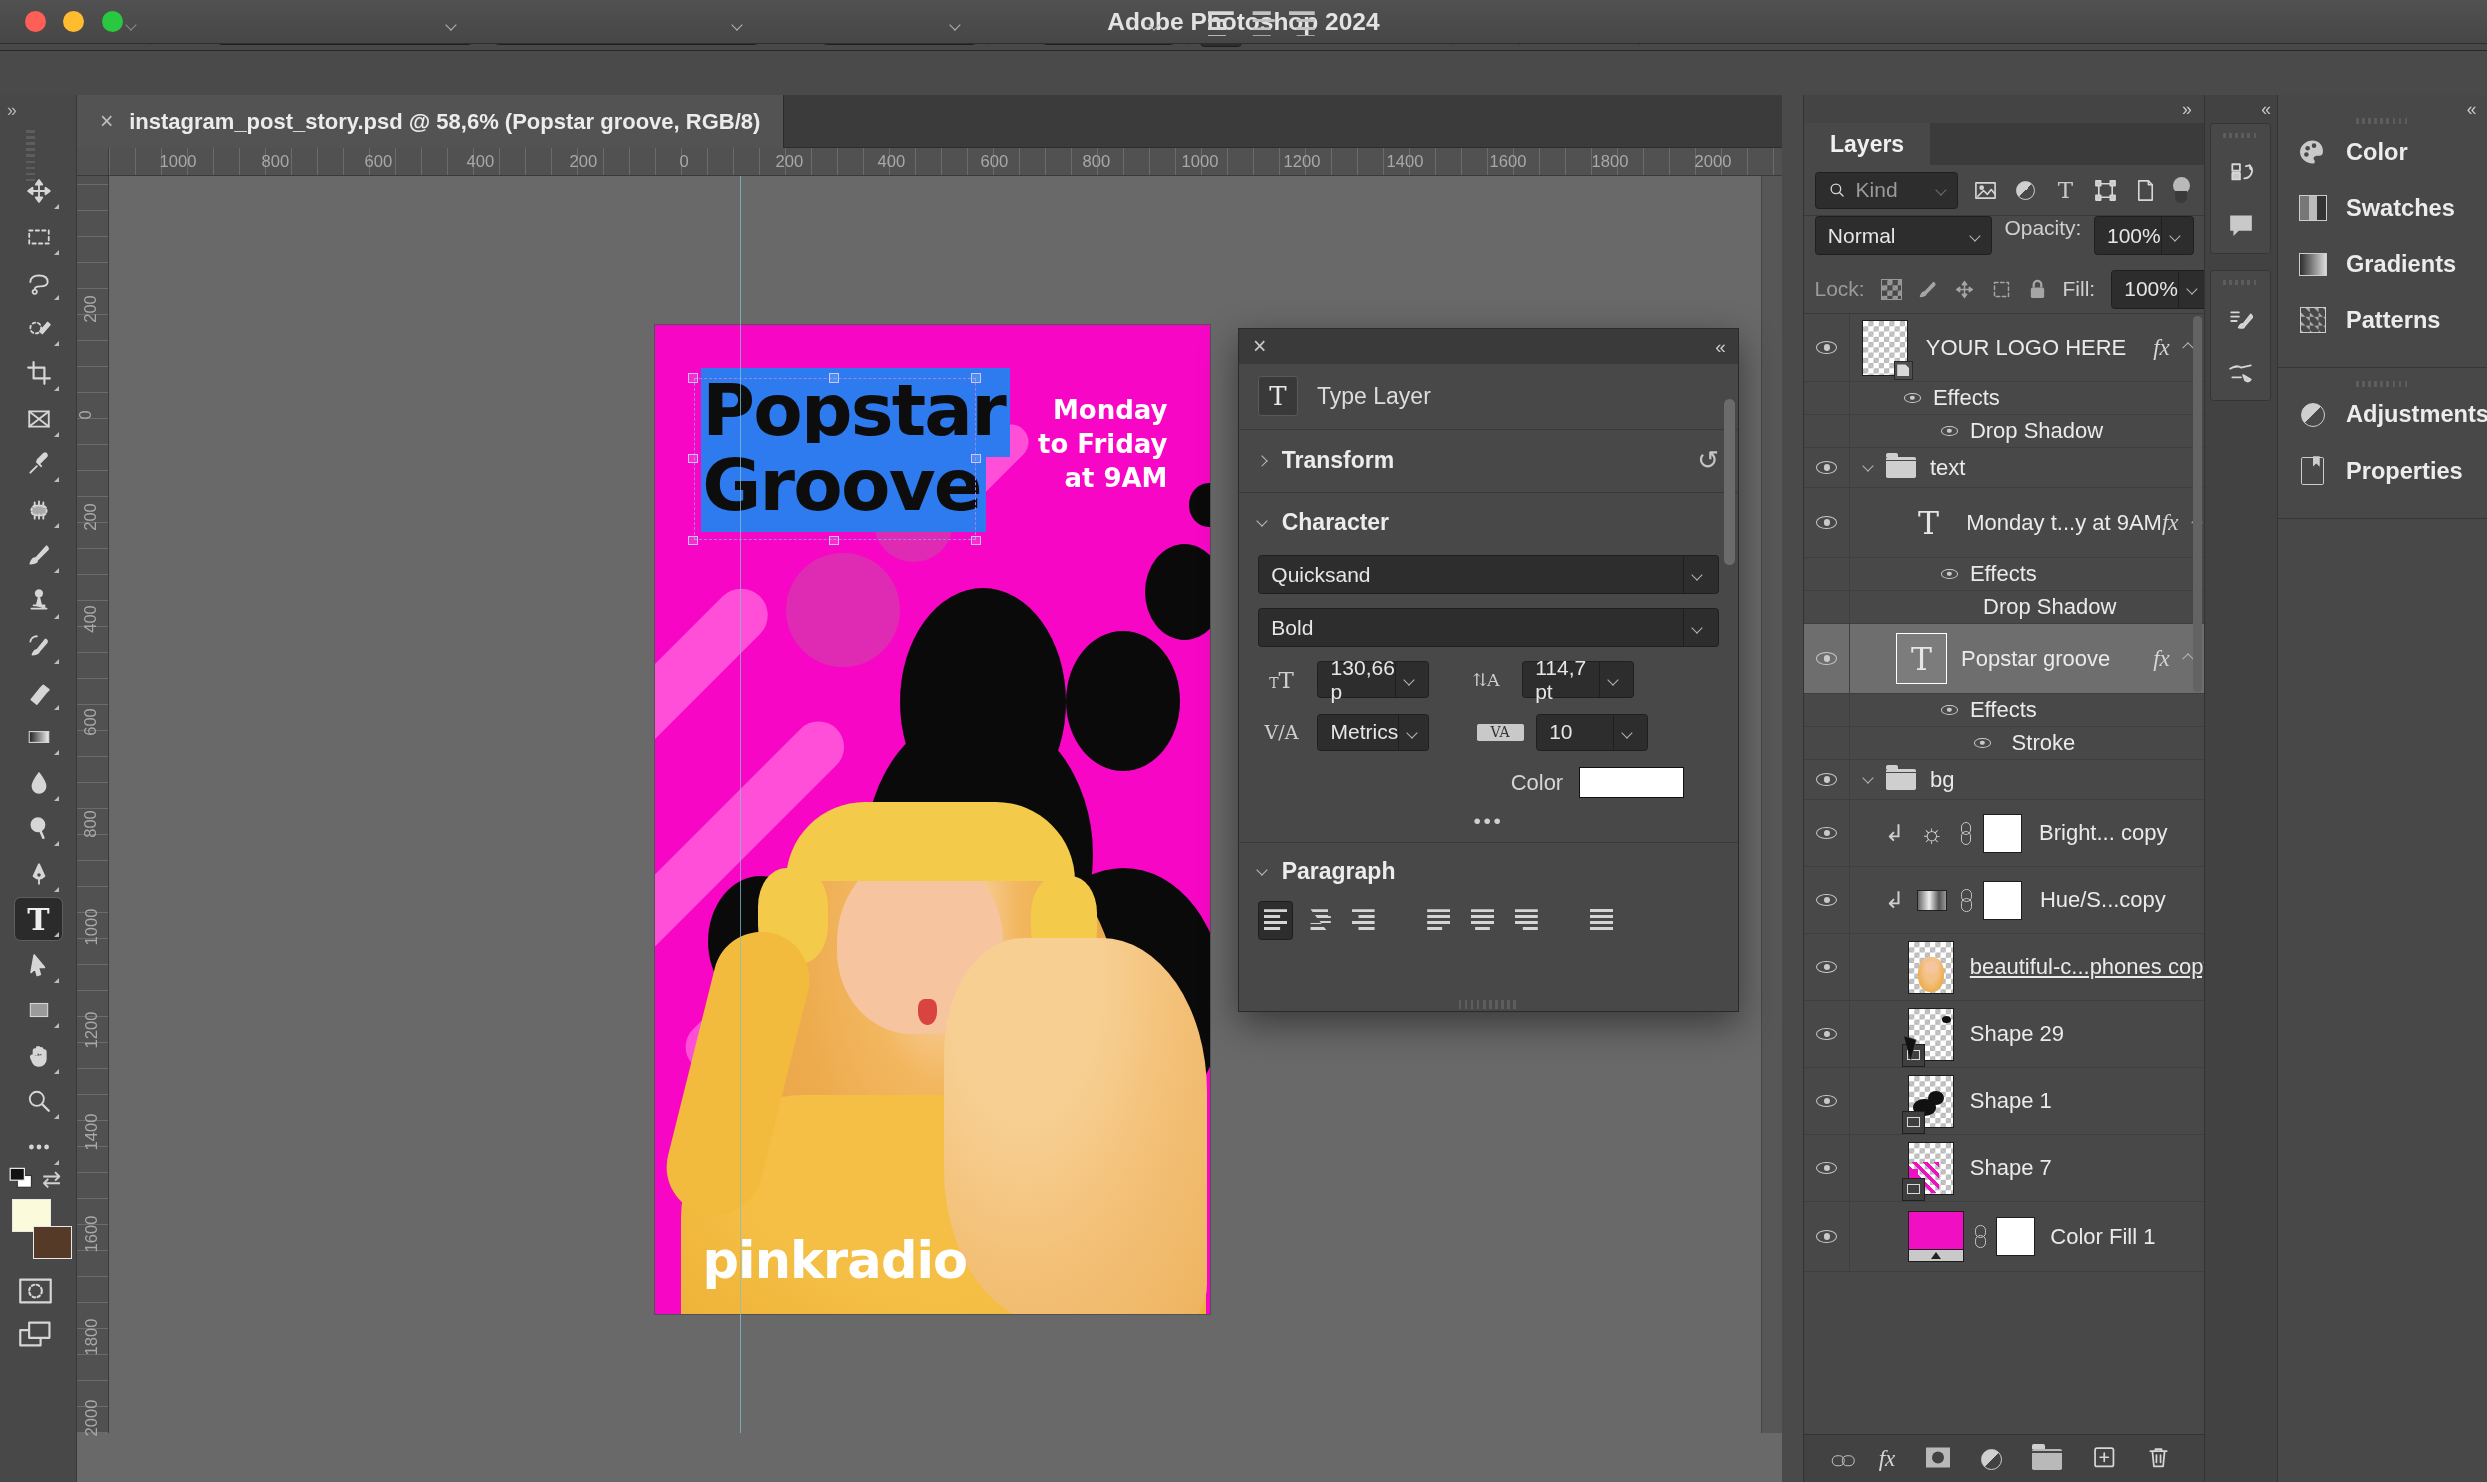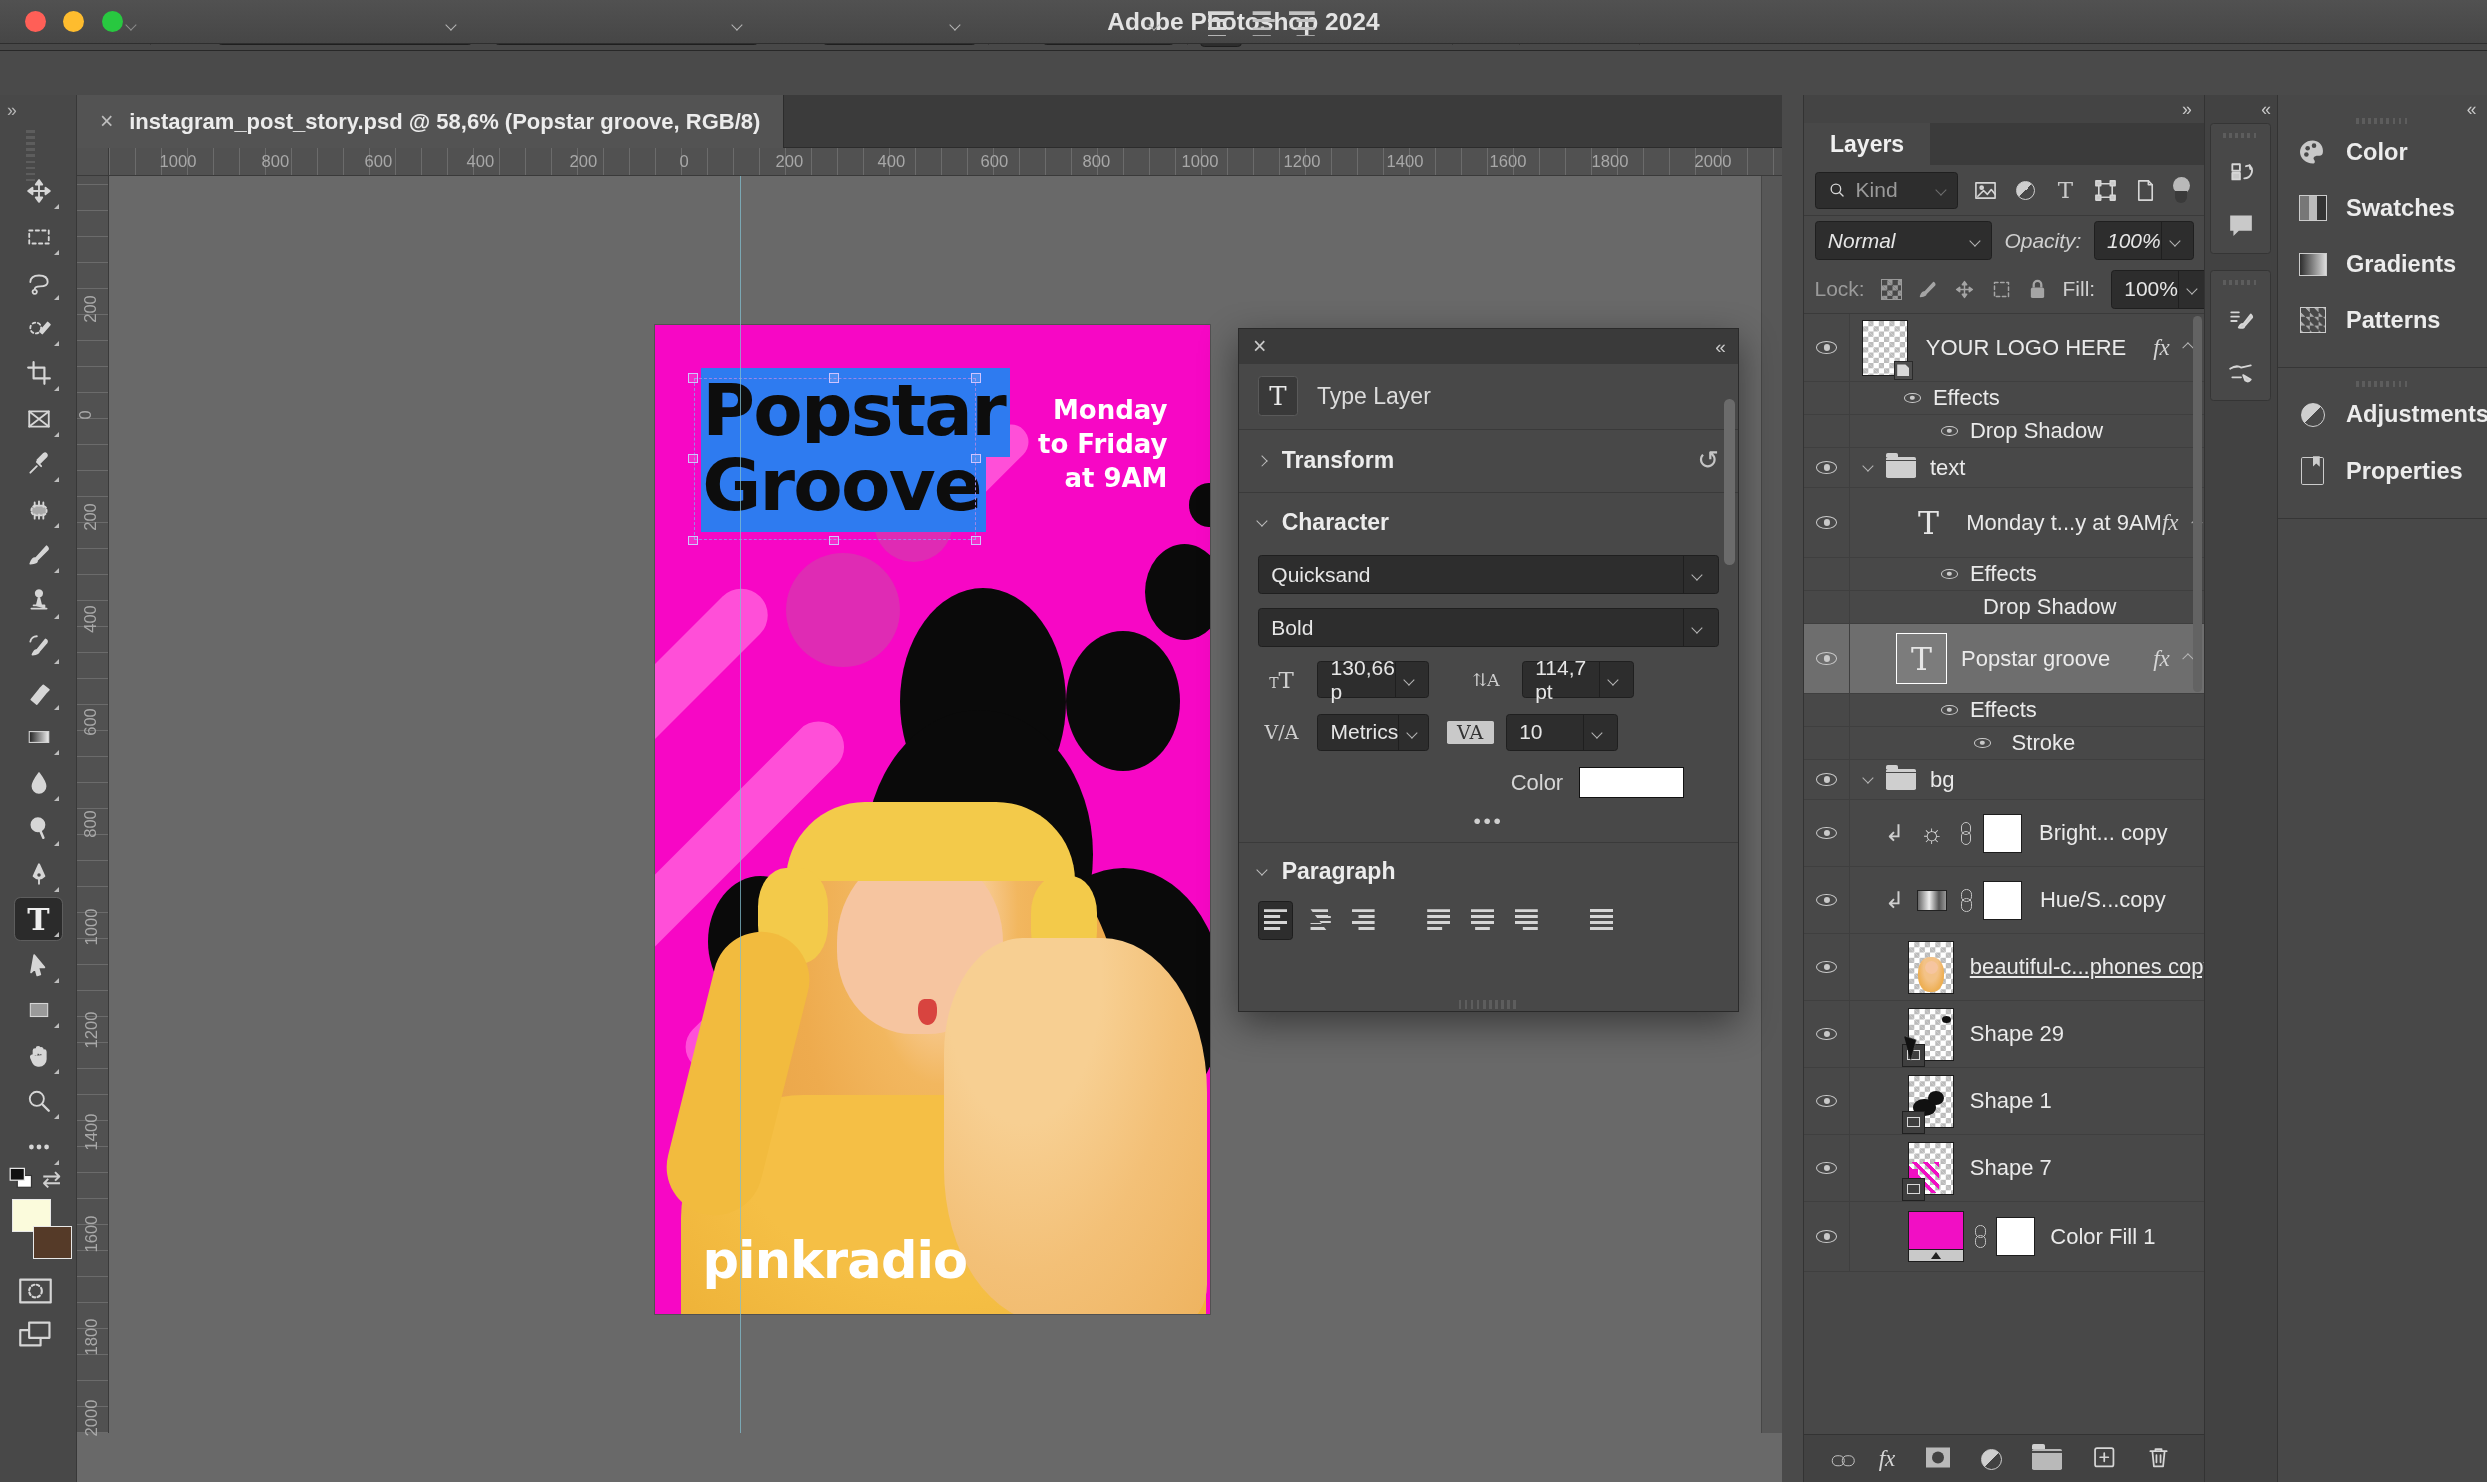--- a/index.html
+++ b/index.html
@@ -114,21 +114,21 @@
   #props-grip { left:50%;transform:translateX(-50%);bottom:1.8px; }
 
   
   #layers { left:1803px;top:95px;width:401px;height:1388px;background:#484848;border-left:0.9px solid #333; }
   #layers-head { height:28px;background:#444;display:flex;justify-content:flex-end;align-items:center;padding-right:12.3px;color:#c9c9c9; }
   #layers-tabs { height:42px;background:#3b3b3b;display:flex;align-items:center; }
   #layers-tab { background:#484848;height:42px;display:flex;align-items:center;padding:0 26px;font-size:23px;font-weight:bold;color:#f0f0f0; }
   #filter-row { height:51px;display:flex;align-items:center;padding:0 10.5px;gap:14px;border-bottom:0.9px solid #3a3a3a; }
   #kind-dd { width:175px;height:37px;color:#9a9a9a;gap:8.8px;font-size:21px; }
   .filt-ic { color:#c9c9c9;font-size:23px;display:flex;align-items:center;justify-content:center;width:33px; }
-  #blend-row { height:49px;display:flex;align-items:center;padding:0 10.5px;gap:12.3px;font-size:21px;color:#cfcfcf;font-style:italic; }
+  #blend-row { height:49px;display:flex;padding:0 10.5px;gap:12.3px;font-size:21px;color:#cfcfcf; }
   #lock-row { height:49px;display:flex;align-items:center;padding:0 10.5px;gap:15.8px;font-size:21px;color:#9a9a9a;border-bottom:0.9px solid #3a3a3a; }
   .lrow { position:relative;display:flex;align-items:center;border-bottom:0.9px solid #3f3f3f; }
   .eyecol { width:46px;align-self:stretch;display:flex;align-items:center;justify-content:center;border-right:0.9px solid #3f3f3f;flex:none; }
   .lname { font-size:22px;color:#eaeaea;white-space:nowrap; }
   .lrow.selected { background:#6e6e6e; }
   .lrow .rightctl { margin-left:auto;display:flex;align-items:center;gap:14px;padding-right:12.3px; }
   .lthumb { width:46px;height:56px;border:0.9px solid #1d1d1d;position:relative;flex:none; }
   .badge-so { position:absolute;right:-5.3px;bottom:-5.3px;width:19px;height:19px;background:#4f4f4f;border:0.9px solid #2a2a2a; }
   .badge-so::after { content:'';position:absolute;inset:2.6px;background:#d9d9d9;clip-path:polygon(0 0,70% 0,100% 30%,100% 100%,0 100%); }
   .badge-shape { position:absolute;left:-7px;bottom:-7px;width:23px;height:23px;background:#3f3f3f;border:0.9px solid #202020;display:flex;align-items:center;justify-content:center; }
@@ -605,21 +605,21 @@
         </div>
       </div>
       <div class="char-pair">
         <span class="char-ic" style="font-size:19px">V/A</span>
         <div class="field char-field">
           <span>Metrics</span>
           <span class="dd-split" style="padding-right:3.5px">
               <span class="chev-d"></span>
             </span>
         </div>
-        <span class="char-ic" style="margin-left:5px;font-size:19px;background:#c9c9c9;color:#333;border-radius:1.8px;padding:0.9px 1.8px">VA</span>
+        <span class="char-ic" style="margin-left:35px;font-size:14px;background:#c9c9c9;color:#333;border-radius:1.8px;padding:0.9px 1.8px">VA</span>
         <div class="field char-field">
           <span>10</span>
           <span class="dd-split" style="padding-right:3.5px">
               <span class="chev-d"></span>
             </span>
         </div>
       </div>
       <div style="display:flex;align-items:center;justify-content:flex-end;gap:15.8px;margin:3.5px 35px 5.3px 0">
         <span style="font-size:22px;color:#d5d5d5">Color</span>
         <span style="width:105px;height:31.5px;background:#fff;border:0.9px solid #111"></span>

